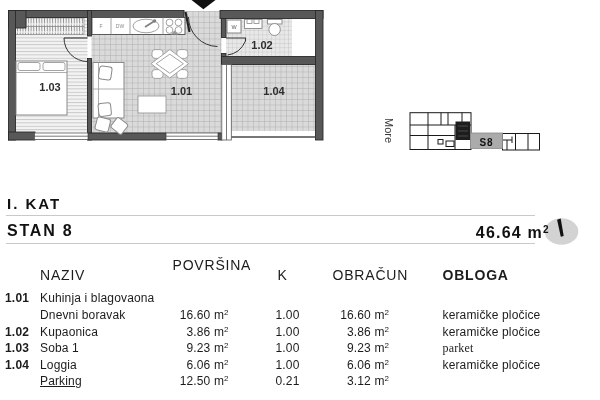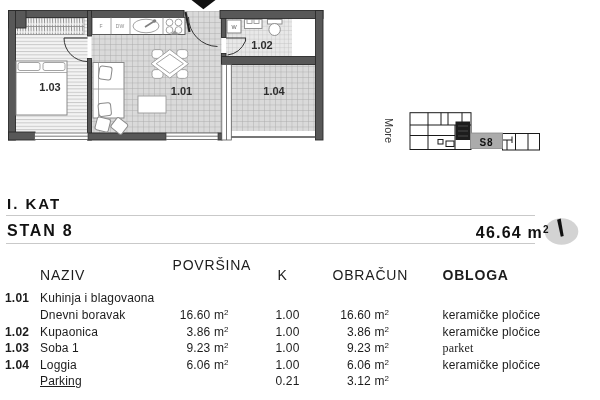--- a/index.html
+++ b/index.html
@@ -194,15 +194,16 @@
 <div class="t td" style="left:442.5px;top:341px;font-family:Liberation Serif, serif;">parket</div>
 
 <div class="t num" style="left:5px;top:357.5px;">1.04</div>
 <div class="t td" style="left:40px;top:357.5px;">Loggia</div>
 <div class="t td r" style="left:140px;top:357.5px;width:88.5px;">6.06 m<sup>2</sup></div>
 <div class="t td r" style="left:250px;top:357.5px;width:49.5px;">1.00</div>
 <div class="t td r" style="left:310px;top:357.5px;width:79px;">6.06 m<sup>2</sup></div>
 <div class="t td" style="left:442.5px;top:357.5px;">keramičke pločice</div>
 
 <div class="t td" style="left:40px;top:374px;text-decoration:underline;">Parking</div>
+<div class="t td r" style="left:140px;top:374px;width:88.5px;">12.50 m<sup>2</sup></div>
 <div class="t td r" style="left:250px;top:374px;width:49.5px;">0.21</div>
 <div class="t td r" style="left:310px;top:374px;width:79px;">3.12 m<sup>2</sup></div>
 </div>
 
 </body></html>

